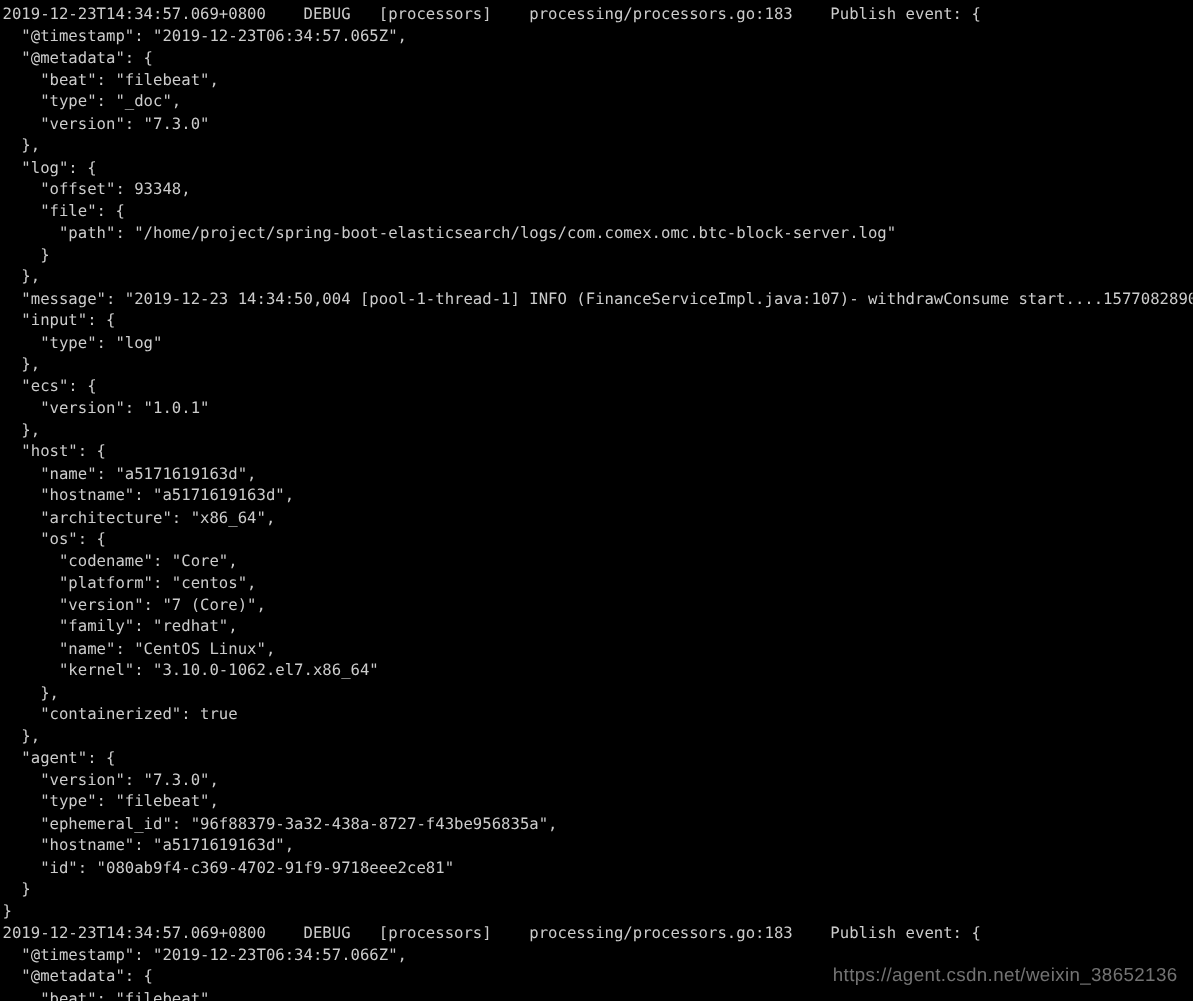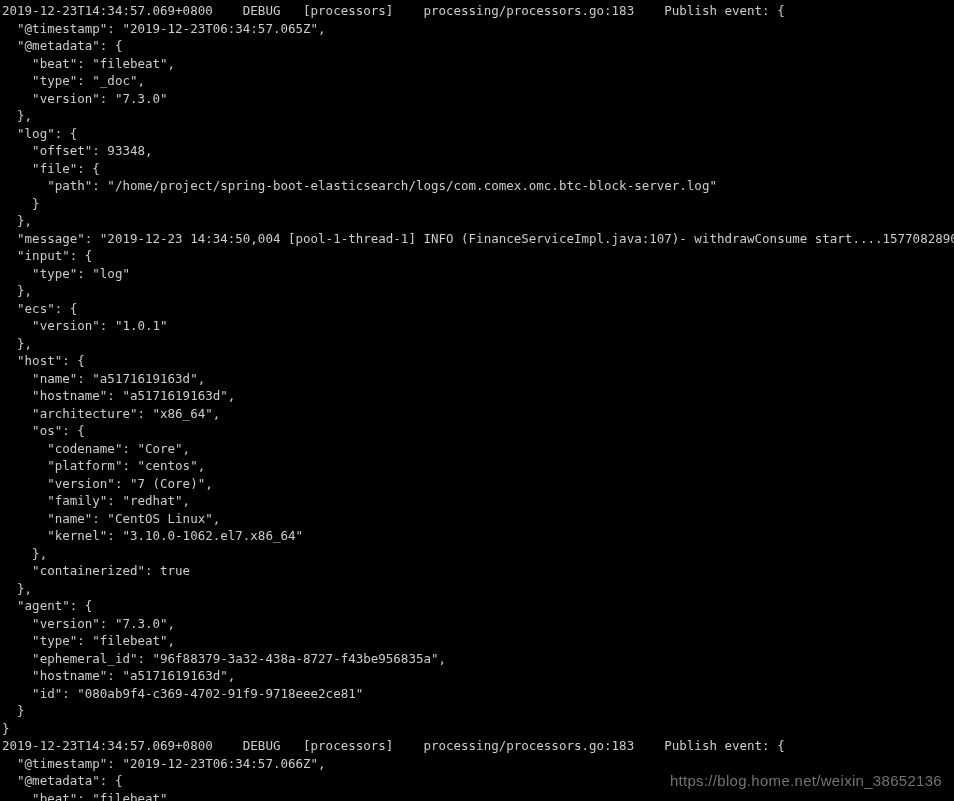--- a/index.html
+++ b/index.html
@@ -80,13 +80,13 @@
   "@metadata": {
     "beat": "filebeat",
     "type": "_doc",
     "version": "7.3.0"
   },
   "ecs": {
     "version": "1.0.1"
   },
   "log": {</pre>
 
-<div class="watermark">https://blog.home.net/weixin_38652136</div>
+<div class="watermark">https://agent.csdn.net/weixin_38652136</div>
 
 </body></html>

